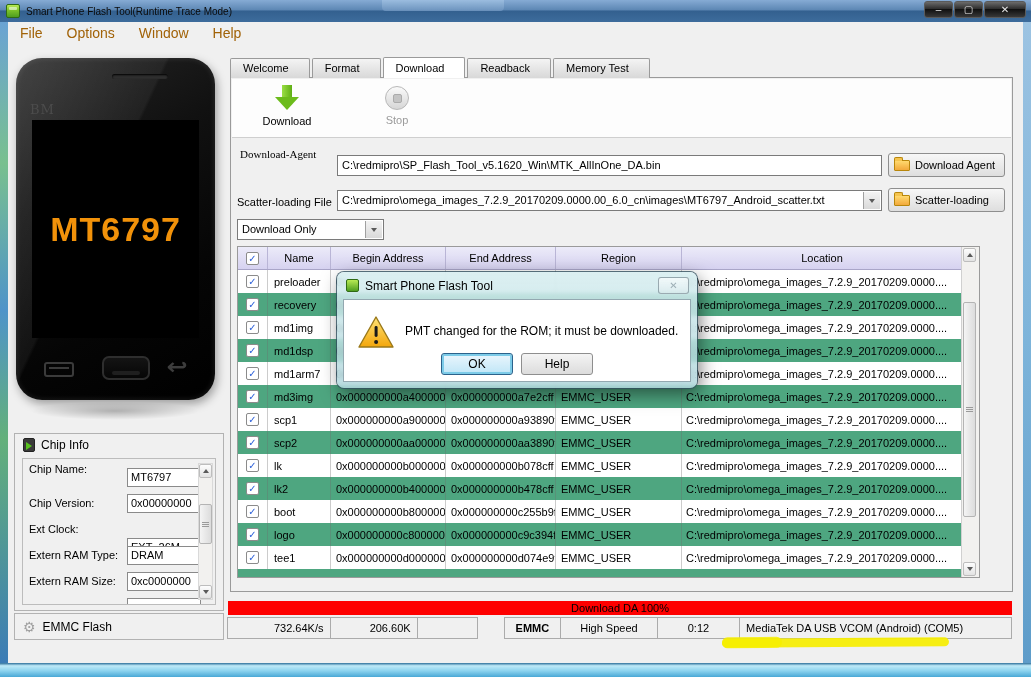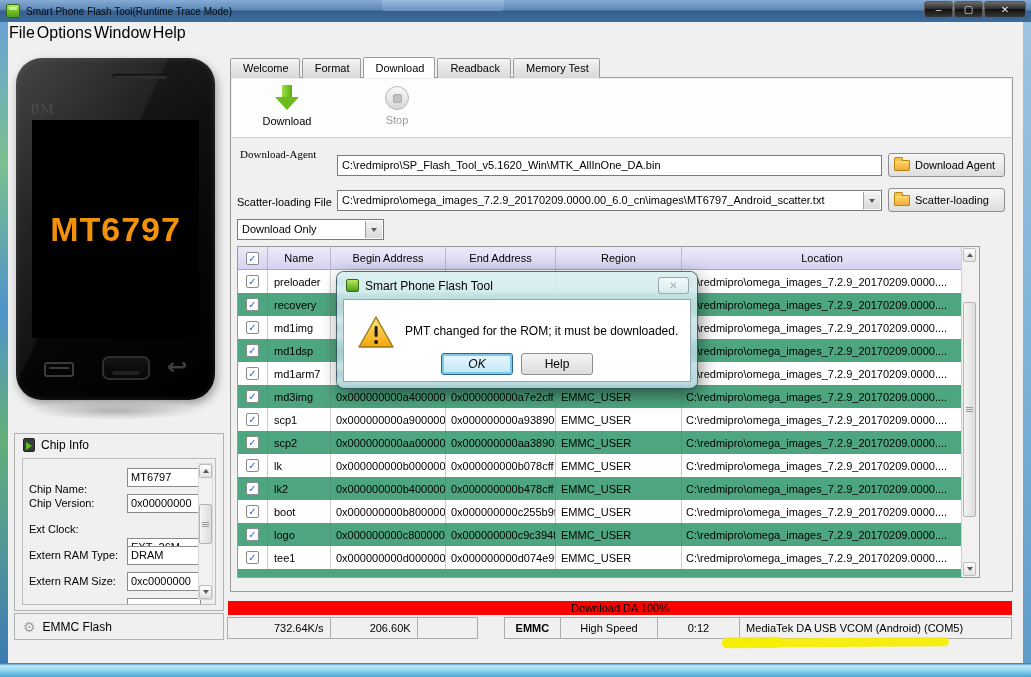--- a/index.html
+++ b/index.html
@@ -26,21 +26,21 @@
   .win-btn.close { width:42px; }
   .border-left { position:absolute; left:0; top:22px; width:8px; height:641px;
     background:linear-gradient(180deg,#6aa3d4 0%,#79c08f 22%,#4f94c9 45%,#63b07a 65%,#3c7cb6 100%); }
   .border-right { position:absolute; left:1023px; top:22px; width:8px; height:641px;
     background:linear-gradient(180deg,#9cc3e2,#7db4da 50%,#5e9cc9); }
   .border-bottom { position:absolute; left:0; top:663px; width:1031px; height:14px;
     background:linear-gradient(180deg,#2d6f9a 0%,#bfeaf8 20%,#8ed4ef 55%,#49a8d6 100%); }
 
   .menubar { position:absolute; left:8px; top:22px; width:1015px; height:22px;
     background:#f0f0f0; display:flex; align-items:center; gap:0; }
-  .menu-item { color:#000000; font-size:16px; padding:3px 1px; }
+  .menu-item { color:#a16207; font-size:14px; padding:3px 12px; }
 
   
   .phone { position:absolute; left:16px; top:58px; width:199px; height:342px; border-radius:26px;
     background:linear-gradient(150deg,#262626 0%,#111 35%,#050505 70%,#000 100%);
     box-shadow:inset 0 0 6px rgba(255,255,255,.12), 2px 4px 10px rgba(0,0,0,.35); overflow:hidden; }
   .phone-gloss { position:absolute; left:0; top:0; width:100%; height:100%;
     background:linear-gradient(115deg, rgba(255,255,255,.14) 0%, rgba(255,255,255,.05) 42%, rgba(255,255,255,0) 43%); }
   .earpiece { position:absolute; left:96px; top:16px; width:56px; height:5px; border-radius:3px;
     background:#2e2e2e; box-shadow:inset 0 1px 2px #000; }
   .phone-brand { position:absolute; left:14px; top:44px; color:#4c4c4c;
@@ -80,21 +80,21 @@
     border:1px solid #b4b4b4; border-radius:2px; display:flex; align-items:center; justify-content:center; flex-direction:column; gap:1px; }
   .grip { width:7px; height:1px; background:#9a9a9a; }
 
   .emmc-box { position:absolute; left:14px; top:613px; width:210px; height:27px; border:1px solid #b2b2b2;
     display:flex; align-items:center; gap:7px; padding-left:8px; background:#f0f0f0; }
   .gear { color:#a0a0a0; font-size:14px; }
   .emmc-label { font-size:12px; color:#000; }
 
   
   .tabs { position:absolute; left:230px; top:57px; height:21px; display:flex; z-index:3; }
-  .tab { height:20px; margin-top:1px; padding:3px 10px 0 12px; font-size:11px; color:#000;
+  .tab { height:20px; margin-top:1px; padding:3px 20px 0 12px; font-size:11px; color:#000;
     background:linear-gradient(180deg,#f4f4f4,#d8d8d8); border:1px solid #9a9a9a; border-bottom:none;
     border-radius:2px 2px 0 0; margin-right:2px; }
   .tab.active { height:21px; margin-top:0; background:#fff; position:relative; z-index:4; padding-top:4px; }
   .page { position:absolute; left:230px; top:77px; width:783px; height:515px; border:1px solid #9a9a9a; background:#f0f0f0; }
   .toolbar-strip { position:absolute; left:1px; top:1px; right:1px; height:59px; background:#fdfdfd; border-bottom:1px solid #cfcfcf; }
 
   .tool { position:absolute; top:8px; width:80px; text-align:center; }
   .tool-label { font-size:11px; margin-top:4px; color:#000; }
   .tool-label.disabled { color:#9b9b9b; }
   .dl-arrow { position:relative; width:24px; height:26px; margin:0 auto; }
@@ -165,21 +165,21 @@
     background:linear-gradient(180deg,#b8ea54,#4f9e1f); }
   .dlg-close { position:absolute; right:8px; top:5px; width:31px; height:17px; border-radius:3px;
     border:1px solid rgba(100,120,130,.6); background:linear-gradient(180deg,rgba(255,255,255,.65),rgba(220,232,236,.45));
     color:#9eafb6; font-size:10px; text-align:center; line-height:15px; }
   .dlg-body { position:absolute; left:6px; right:6px; top:27px; bottom:6px; background:#fff; border:1px solid #93a8b0; }
   .warn { position:absolute; left:13px; top:15px; }
   .dlg-msg { position:absolute; left:61px; top:24px; font-size:12px; color:#000; }
   .dlg-btn { position:absolute; top:53px; width:72px; height:22px; border-radius:3px; font-size:12px; color:#000;
     border:1px solid #8e8e8e; background:linear-gradient(180deg,#f4f4f4,#dcdcdc); text-align:center; line-height:20px; }
   .dlg-btn.ok { left:97px; border:1px solid #2c628b; background:linear-gradient(180deg,#ebf6fd,#bfe6f7);
-    box-shadow:0 0 0 2px #7ccbe8 inset;font-style:italic; }
+    box-shadow:0 0 0 2px #7ccbe8 inset; }
   .dlg-btn.help { left:177px; }
 </style>
 </head>
 <body>
 
 <div class="screen">
 
   <div class="titlebar">
     <div class="app-icon"></div>
     <div class="title-text">Smart Phone Flash Tool(Runtime Trace Mode)</div>
@@ -215,21 +215,21 @@
     </div>
   </div>
   <div class="phone-shadow"></div>
 
   <div class="chip-box">
     <div class="chip-head">
       <div class="chip-head-icon"></div>
       <div class="chip-head-label">Chip Info</div>
     </div>
     <div class="chip-body">
-      <div class="chip-row" style="top:20px">
+      <div class="chip-row" style="top:0">
           <span class="chip-label">Chip Name:</span>
         </div>
       <div class="chip-input" style="left:104px; top:9px">MT6797</div>
       <div class="chip-row" style="top:34px">
           <span class="chip-label">Chip Version:</span>
         </div>
       <div class="chip-input" style="left:104px; top:35px">0x00000000</div>
       <div class="chip-row" style="top:60px">
           <span class="chip-label">Ext Clock:</span>
         </div>

